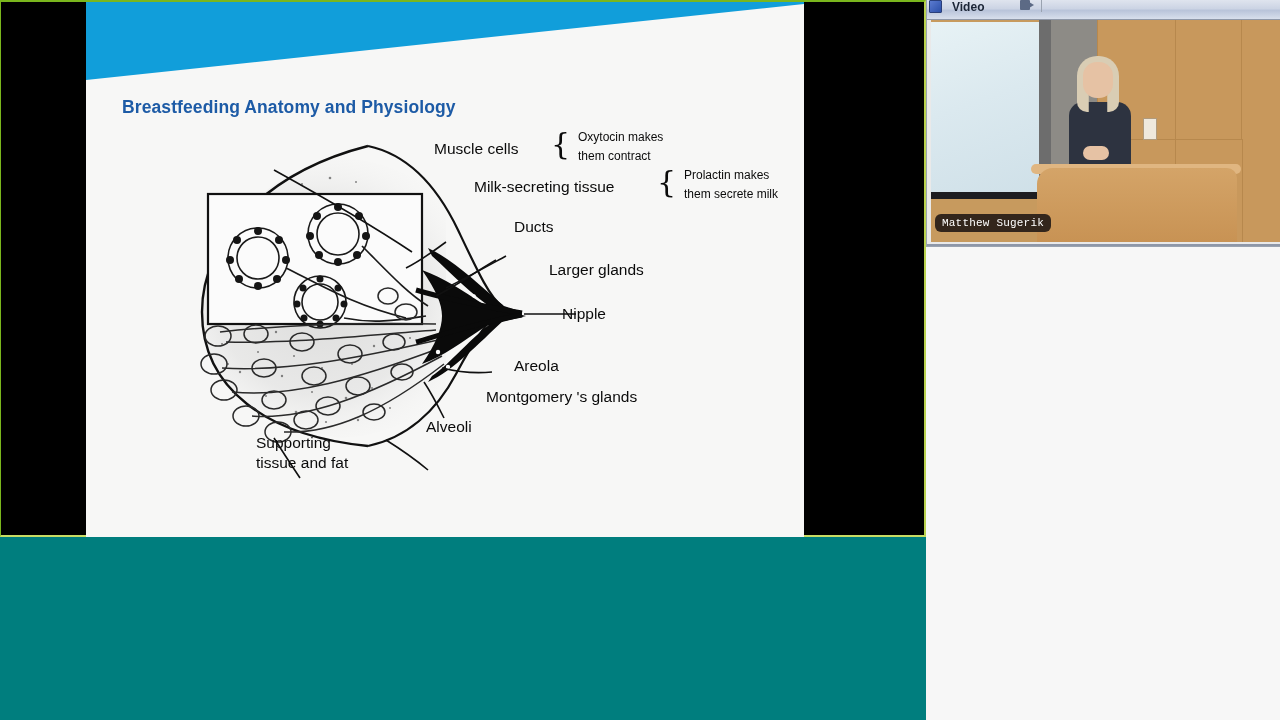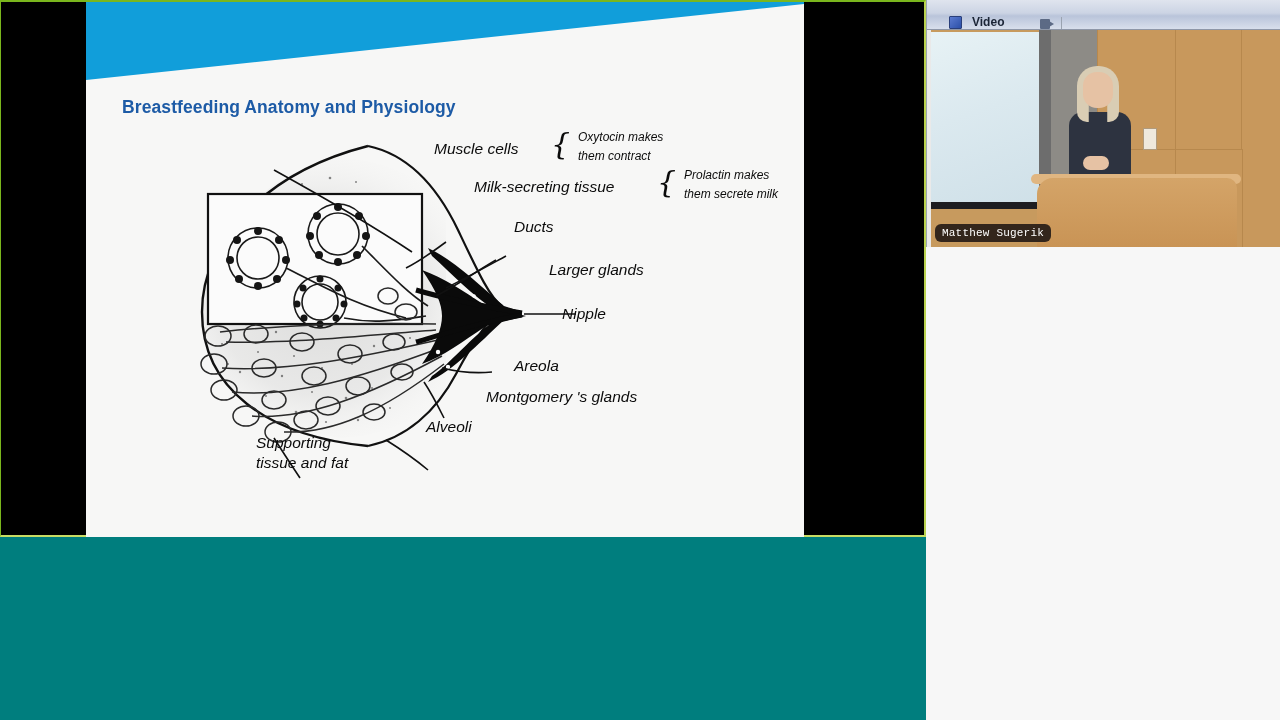--- a/index.html
+++ b/index.html
@@ -29,21 +29,21 @@
     background:#119eda;
     clip-path:polygon(0 0, 100% 0, 100% 2px, 0 78px);
   }
   .slide-title{
     position:absolute;left:36px;top:95px;
     font-size:17.5px;font-weight:bold;color:#1d5ba6;
     letter-spacing:.1px;white-space:nowrap;
   }
 
   
-  .figure{position:absolute;left:20px;top:118px;width:700px;height:370px;font-style:italic;}
+  .figure{position:absolute;left:20px;top:118px;width:700px;height:370px;}
   .figure svg{display:block;}
   .fig-label{
     position:absolute;color:#0b0b0b;font-size:15.5px;
     font-family:"Liberation Sans","DejaVu Sans",sans-serif;
     white-space:nowrap;line-height:1.15;
   }
   .fig-label.small{font-size:12px;}
   .brace{
     position:absolute;font-size:30px;line-height:1;color:#0b0b0b;
     font-family:"DejaVu Serif",serif;
@@ -60,25 +60,25 @@
     position:absolute;left:926px;top:0;width:354px;height:720px;
     background:#f7f7f7;
   }
   .video-window{
     position:absolute;left:0;top:0;width:354px;height:247px;
     background:#f2f3f5;
     border:1px solid #9aa3b0;border-top:none;border-right:none;
     box-sizing:border-box;
   }
   .vw-titlebar{
-    position:relative;height:30px;width:100%;
+    position:relative;height:20px;width:100%;
     background:linear-gradient(#dfe4ee 0%, #ccd4e4 45%, #b9c4da 55%, #d8dfec 100%);
     border-bottom:1px solid #8e97a8;
-    display:flex;align-items:flex-end;box-sizing:border-box;
-    padding:0 20px;
+    display:flex;align-items:flex-start;box-sizing:border-box;
+    padding:0 0;
   }
   .vw-appicon{
     width:11px;height:11px;margin-left:2px;margin-right:10px;
     background:linear-gradient(135deg,#5b7bd0,#2b4fa8);
     border:1px solid #2a3f7a;border-radius:1px;flex:none;
   }
   .vw-title{
     font-size:12px;font-weight:bold;color:#1b2536;
     font-family:"Liberation Sans","DejaVu Sans",sans-serif;
   }

